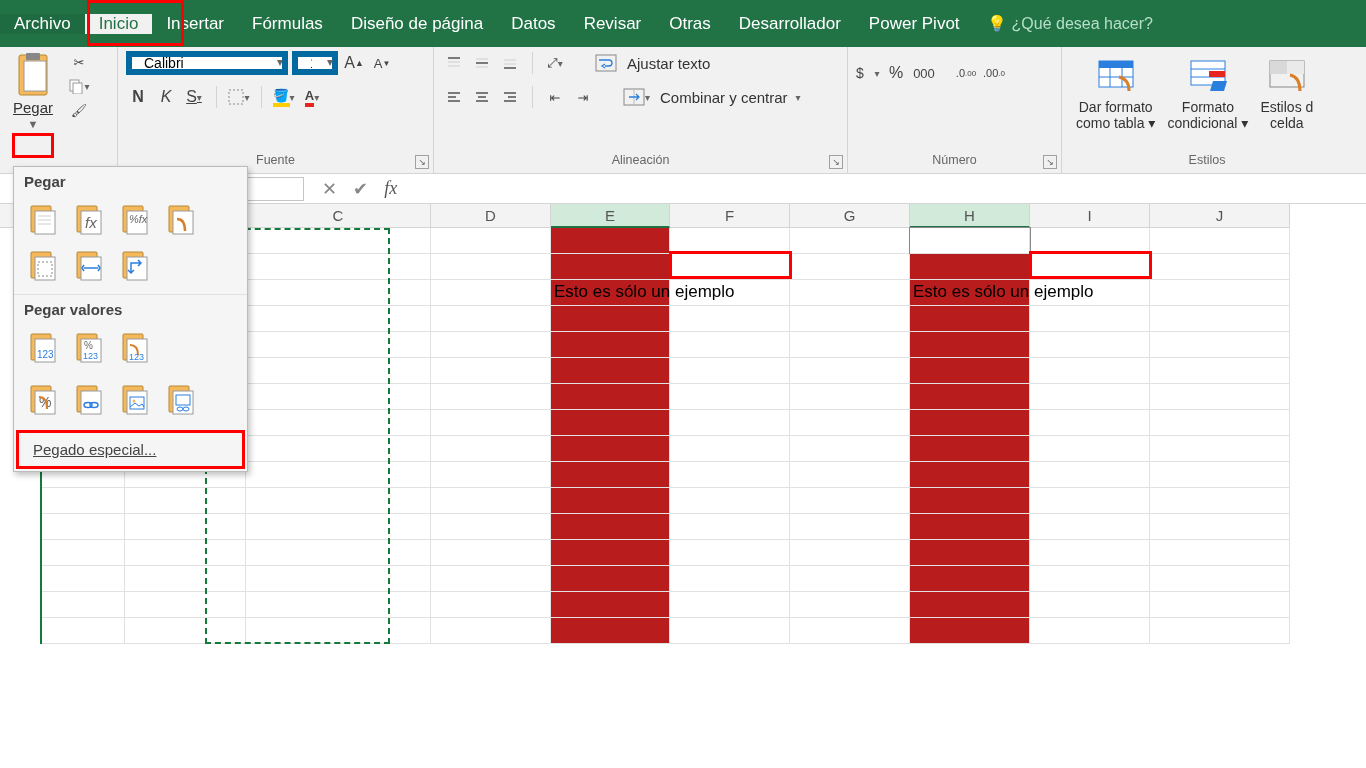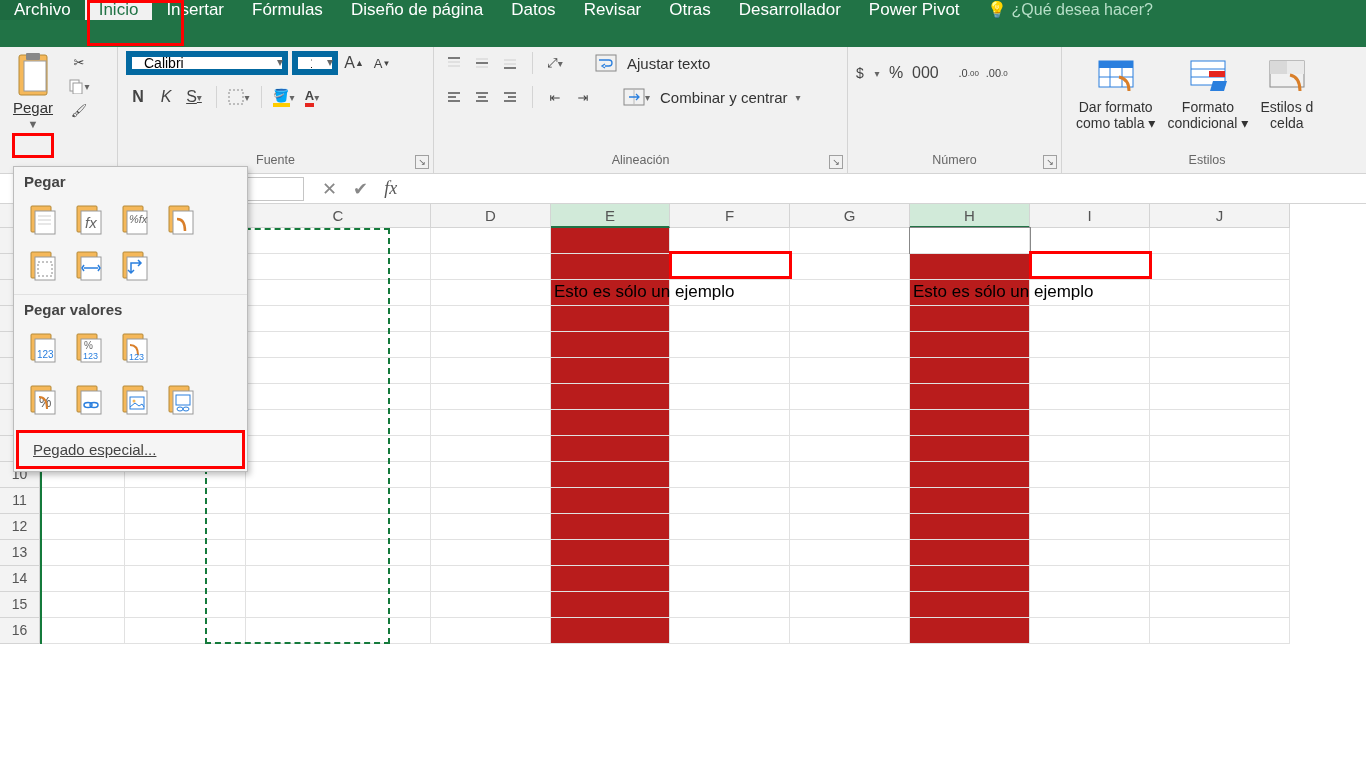--- a/index.html
+++ b/index.html
@@ -1,19 +1,19 @@
 <!DOCTYPE html>
 <html><head>
 <meta charset="utf-8">
 <style>
 * { margin:0; padding:0; box-sizing:border-box; font-family:"Segoe UI",Arial,sans-serif; }
 body { width:1366px; height:768px; background:#fff; overflow:hidden; font-size:13px; }
 
 
-.titlebar { height:47px; background:#217346; display:flex; align-items:flex-start; color:#fff; }
+.titlebar { height:47px; background:#217346; display:flex; align-items:center; color:#fff; }
 .titlebar .tab { padding:0 14px; display:flex; align-items:center; font-size:17px; cursor:pointer; }
 .titlebar .tab.active { background:#f1f1f1; color:#217346; }
 .titlebar .tab.first { background:#1e6b41; }
 .titlebar .tell { margin-left:14px; display:flex; align-items:center; color:#b7dfc8; font-size:16px; }
 .titlebar .bulb { margin-right:6px; width:18px; text-align:center;}
 .red-box { position:absolute; border:3px solid #ff0000; pointer-events:none; z-index:50;}
 
 
 .ribbon { height:127px; background:#f1f1f1; border-bottom:1px solid #d4d4d4; display:flex; position:relative; }
 .group { border-right:1px solid #d4d4d4; padding:4px 8px 0 8px; display:flex; flex-direction:column; justify-content:space-between; }
@@ -238,21 +238,21 @@
 
   <div class="group" style="width:214px">
     <div>
     <div class="row" style="margin-top:10px">
       <span class="ctrl dd">
             <svg width="18" height="16">
               <text x="0" y="13" font-size="14" fill="#444">$</text>
             </svg>
           </span>
       <span class="ctrl" style="font-size:16px">%</span>
-      <span class="ctrl" style="font-size:16px">000</span>
+      <span class="ctrl" style="font-size:13px">000</span>
       <span style="width:10px"></span>
       <span class="ctrl">
             <span style="font-size:11px">.0</span>
             <sub style="font-size:8px">.00</sub>
           </span>
       <span class="ctrl">
             <span style="font-size:11px">.00</span>
             <sub style="font-size:8px">.0</sub>
           </span>
     </div>
@@ -324,38 +324,20 @@
       <div class="colh" style="width: 121px;">B</div>
       <div class="colh" style="width: 185px;">C</div>
       <div class="colh" style="width: 120px;">D</div>
       <div class="colh sel" style="width: 119px;">E</div>
       <div class="colh" style="width: 120px;">F</div>
       <div class="colh" style="width: 120px;">G</div>
       <div class="colh sel" style="width: 120px;">H</div>
       <div class="colh" style="width: 120px;">I</div>
       <div class="colh" style="width: 140px;">J</div>
     </div>
-  <div class="rowhdrs" id="rowhdrs">
-      <div class="rowh">1</div>
-      <div class="rowh">2</div>
-      <div class="rowh">3</div>
-      <div class="rowh">4</div>
-      <div class="rowh">5</div>
-      <div class="rowh">6</div>
-      <div class="rowh">7</div>
-      <div class="rowh">8</div>
-      <div class="rowh">9</div>
-      <div class="rowh">10</div>
-      <div class="rowh">11</div>
-      <div class="rowh">12</div>
-      <div class="rowh">13</div>
-      <div class="rowh">14</div>
-      <div class="rowh">15</div>
-      <div class="rowh">16</div>
-    </div>
   <div class="cells" id="cells">
       <div class="cellrow">
         <div class="cell" style="width: 85px;"></div>
         <div class="cell" style="width: 121px;"></div>
         <div class="cell" style="width: 185px;"></div>
         <div class="cell" style="width: 120px;"></div>
         <div class="cell grey" style="width: 119px;"></div>
         <div class="cell" style="width: 120px;"></div>
         <div class="cell" style="width: 120px;"></div>
         <div class="cell grey" style="width: 120px; background: rgb(255, 255, 255); outline: rgb(136, 136, 136) solid 1px;"></div>

